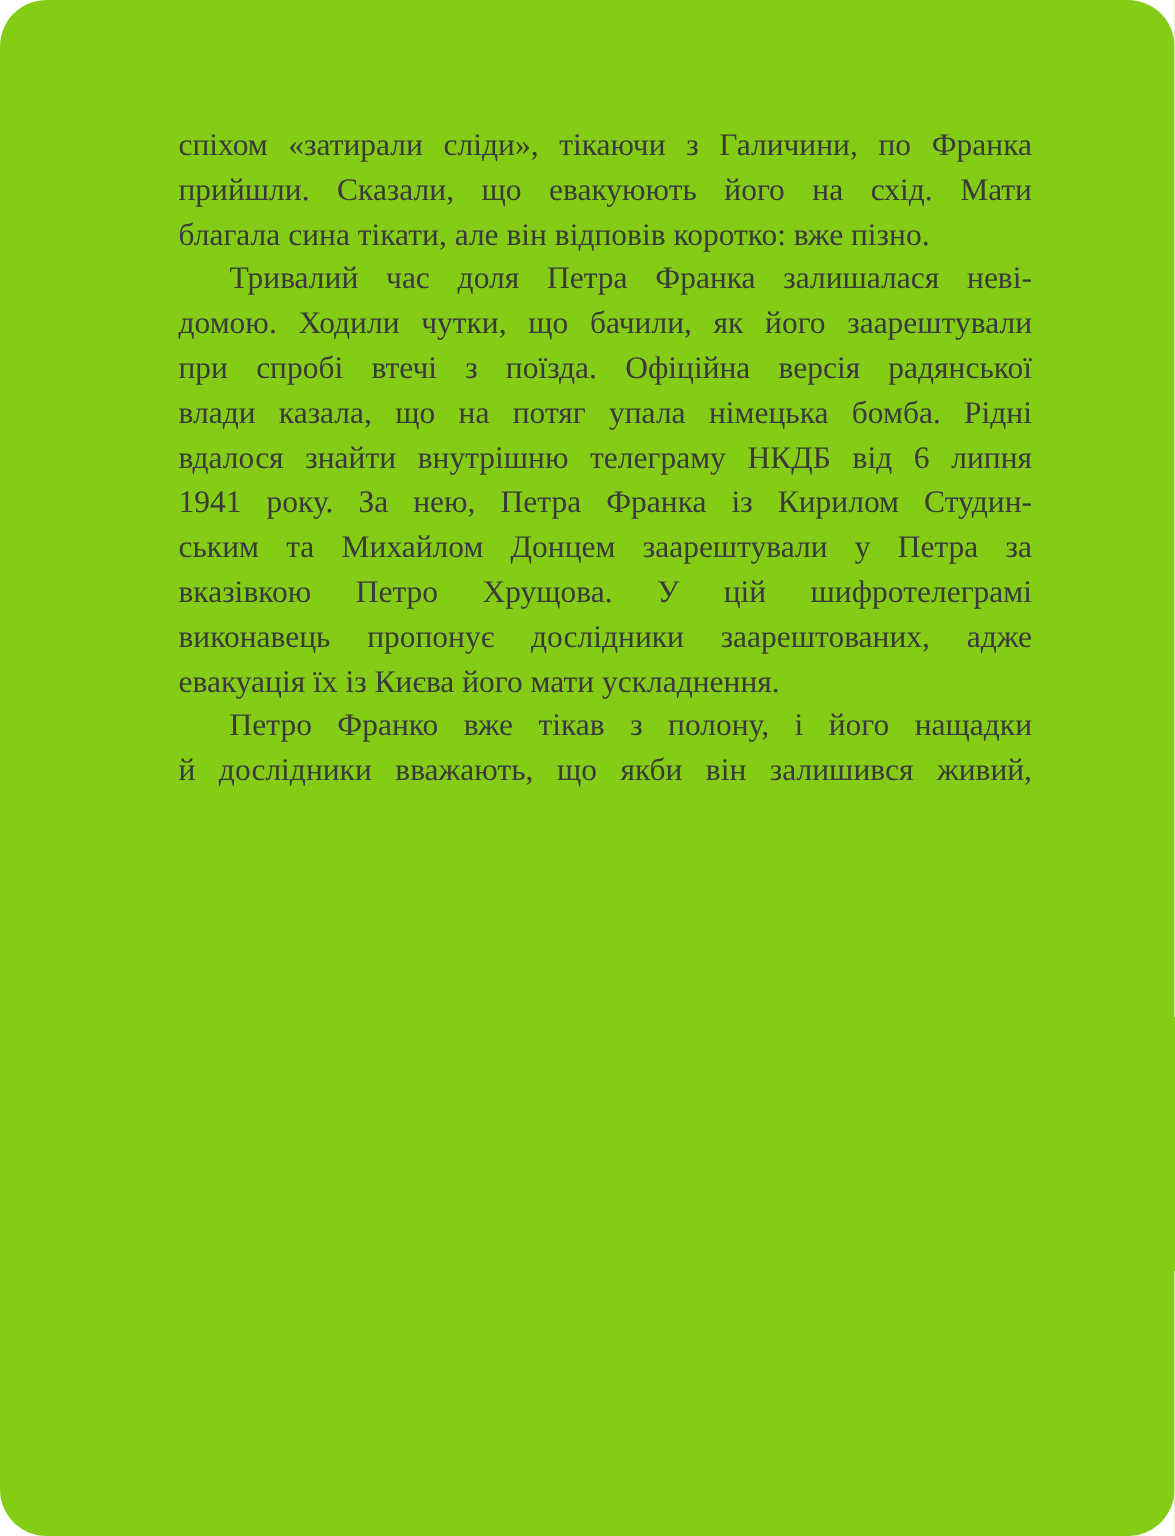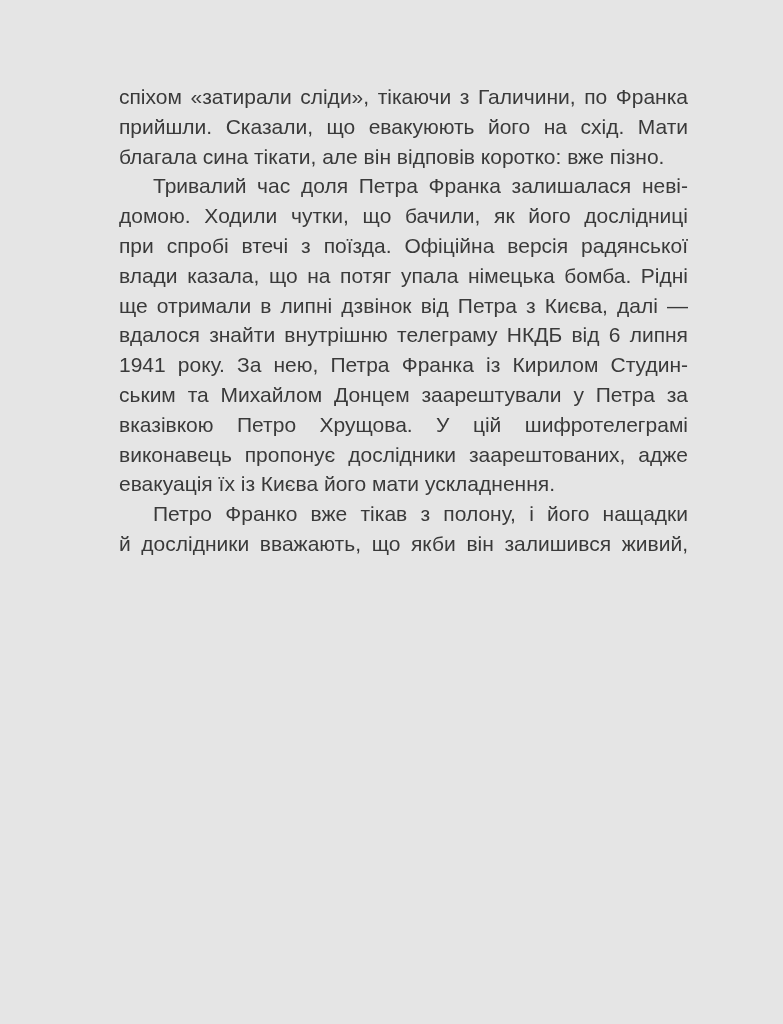--- a/index.html
+++ b/index.html
@@ -4,23 +4,24 @@
 <style>
   html, body {
     margin: 0;
     padding: 0;
     background: #ffffff;
   }
   .page {
     position: relative;
     width: 783px;
     height: 1024px;
-    background: #e5e5e5;
+    background: #84cc16;
     overflow: hidden;
-    font-family: Liberation Sans, sans-serif;
+    font-family: Liberation Serif, serif;
+    border-radius: 31px;
   }
   .text-block {
     position: absolute;
     left: 119px;
     top: 82px;
     width: 569px;
     color: #3a3a3a;
     font-size: 21px;
     line-height: 29.8px;
     text-rendering: optimizeLegibility;
@@ -48,24 +49,23 @@
 <div class="page">
   <div class="text-block">
     <div id="paragraphs">
         <div class="paragraph">
           <div class="text-line">спіхом «затирали сліди», тікаючи з Галичини, по Франка</div>
           <div class="text-line">прийшли. Сказали, що евакуюють його на схід. Мати</div>
           <div class="text-line last">благала сина тікати, але він відповів коротко: вже пізно.</div>
         </div>
         <div class="paragraph">
           <div class="text-line indented">Тривалий час доля Петра Франка залишалася неві-</div>
-          <div class="text-line">домою. Ходили чутки, що бачили, як його дослідниці</div>
+          <div class="text-line">домою. Ходили чутки, що бачили, як його заарештували</div>
           <div class="text-line">при спробі втечі з поїзда. Офіційна версія радянської</div>
           <div class="text-line">влади казала, що на потяг упала німецька бомба. Рідні</div>
-          <div class="text-line">ще отримали в липні дзвінок від Петра з Києва, далі —</div>
           <div class="text-line">вдалося знайти внутрішню телеграму НКДБ від 6 липня</div>
           <div class="text-line">1941 року. За нею, Петра Франка із Кирилом Студин-</div>
           <div class="text-line">ським та Михайлом Донцем заарештували у Петра за</div>
           <div class="text-line">вказівкою Петро Хрущова. У цій шифротелеграмі</div>
           <div class="text-line">виконавець пропонує дослідники заарештованих, адже</div>
           <div class="text-line last">евакуація їх із Києва його мати ускладнення.</div>
         </div>
         <div class="paragraph">
           <div class="text-line indented">Петро Франко вже тікав з полону, і його нащадки</div>
           <div class="text-line">й дослідники вважають, що якби він залишився живий,</div>

